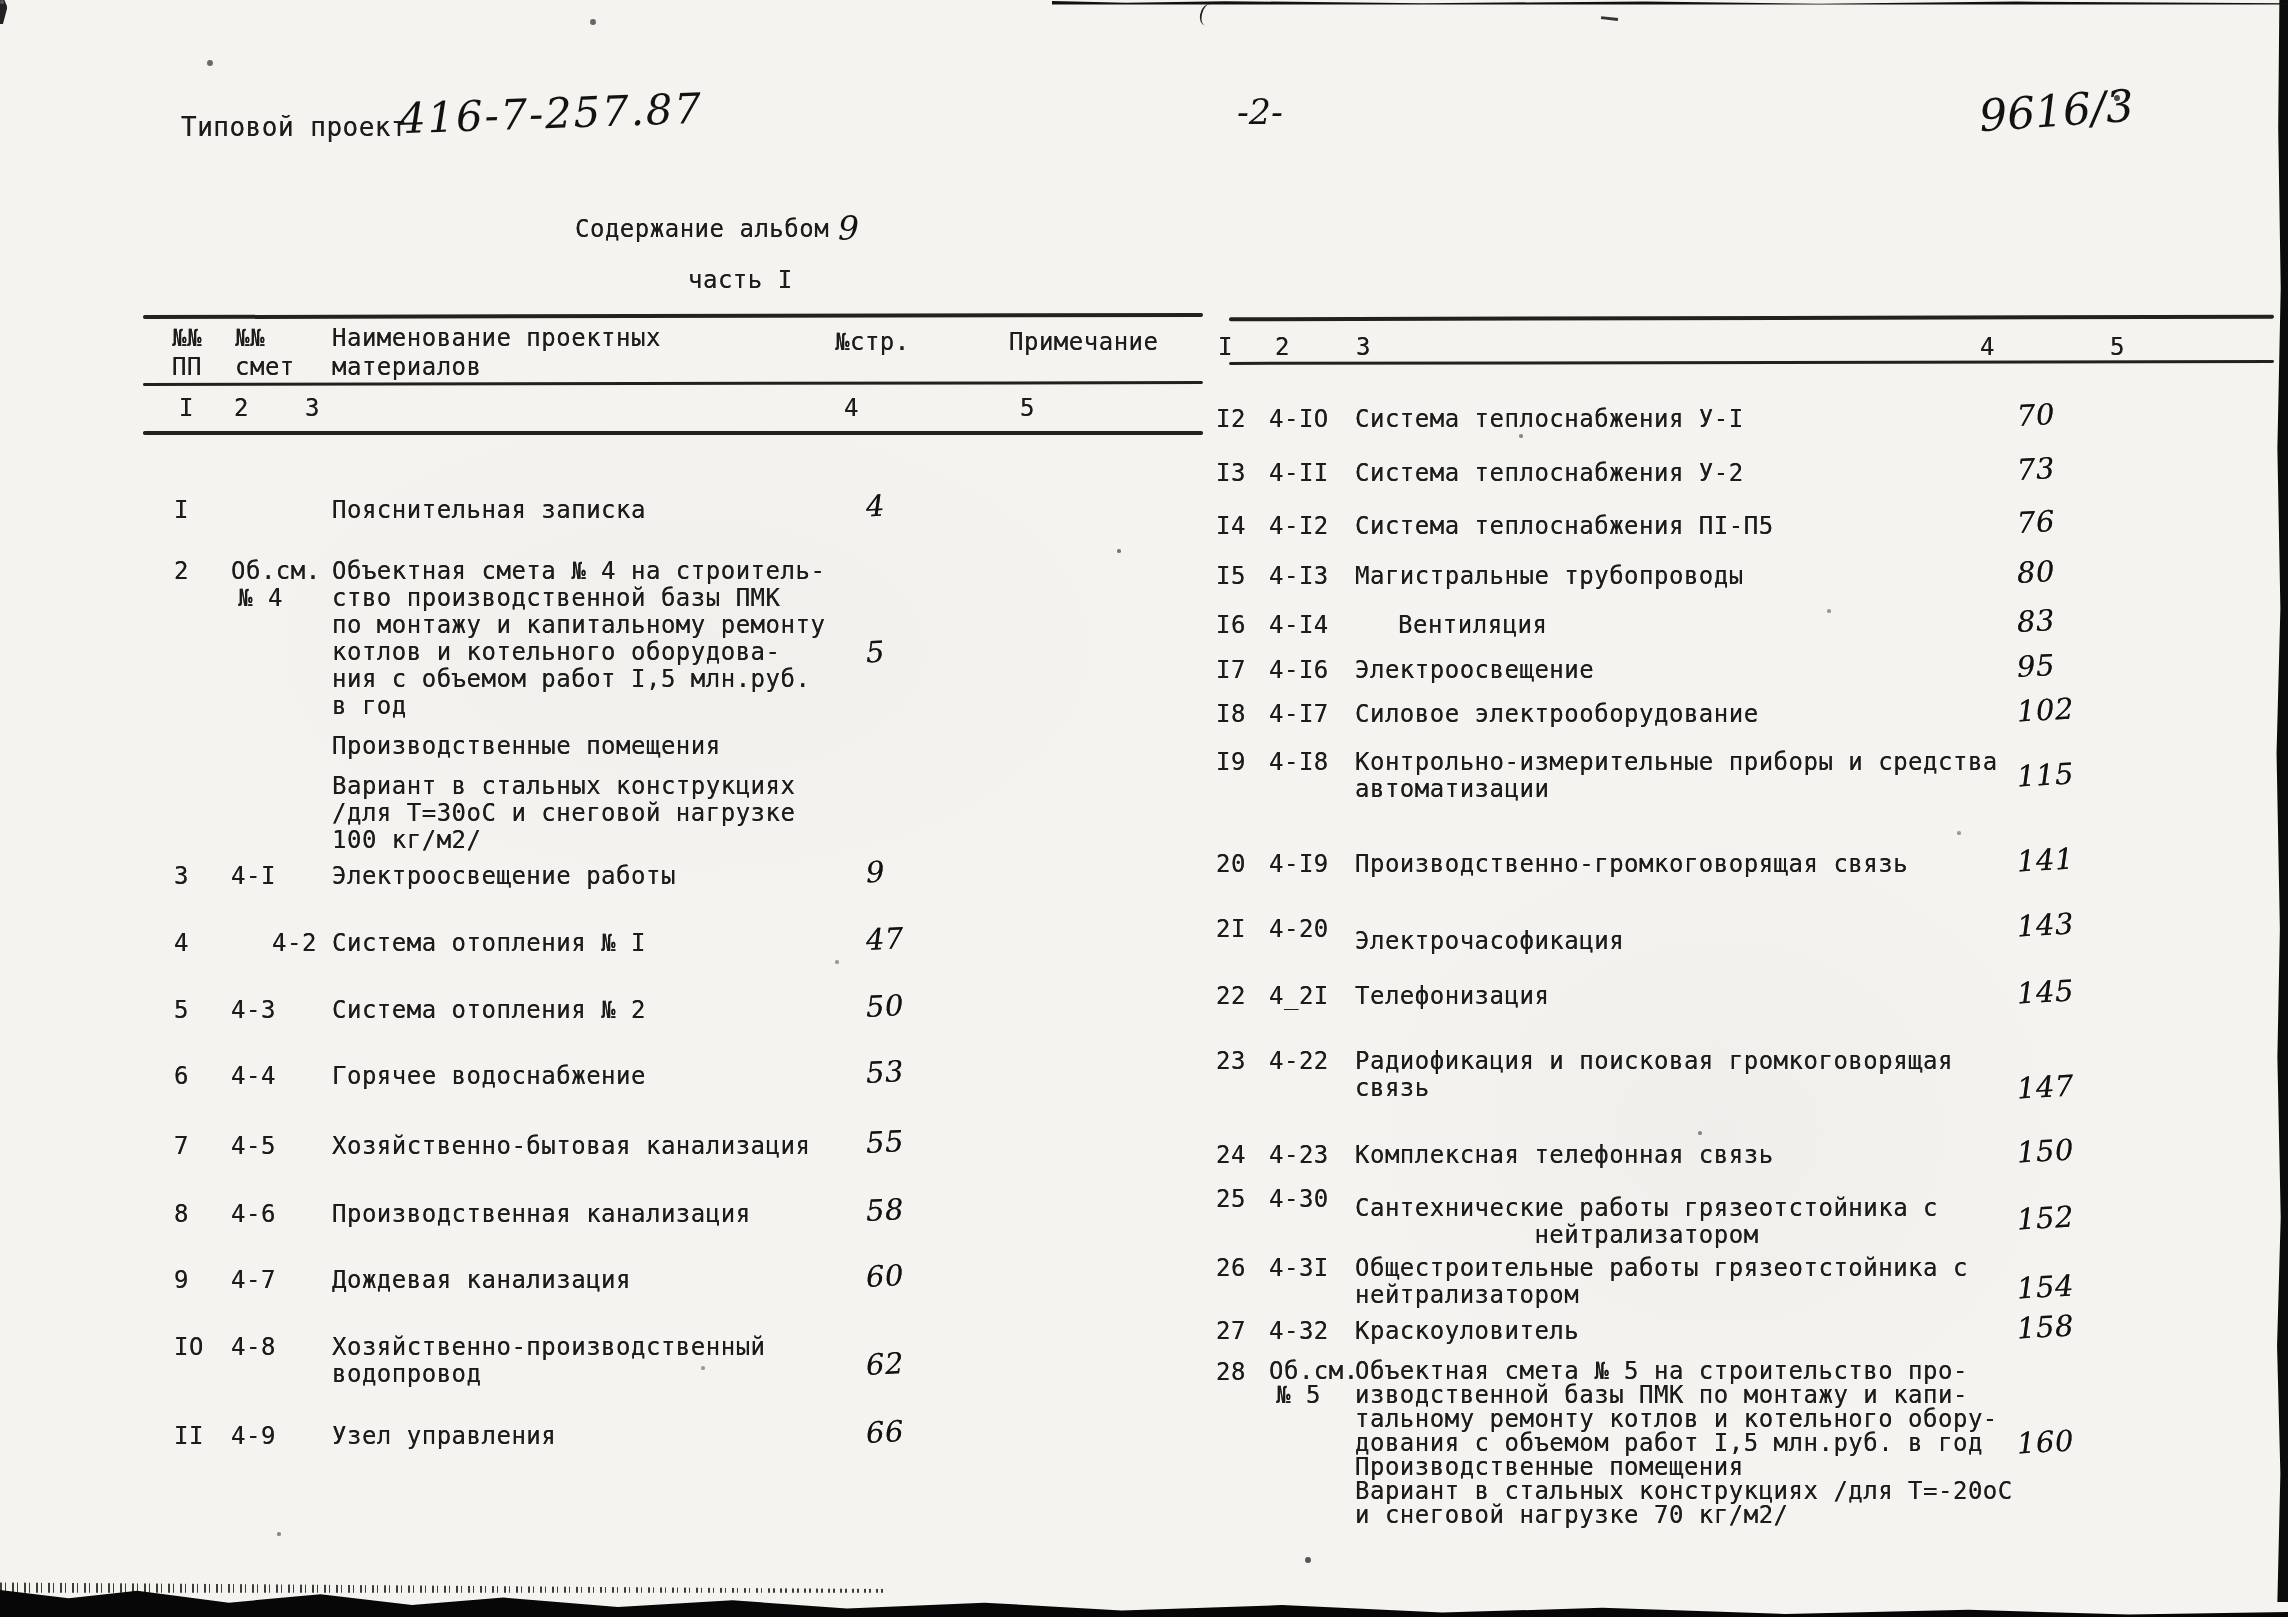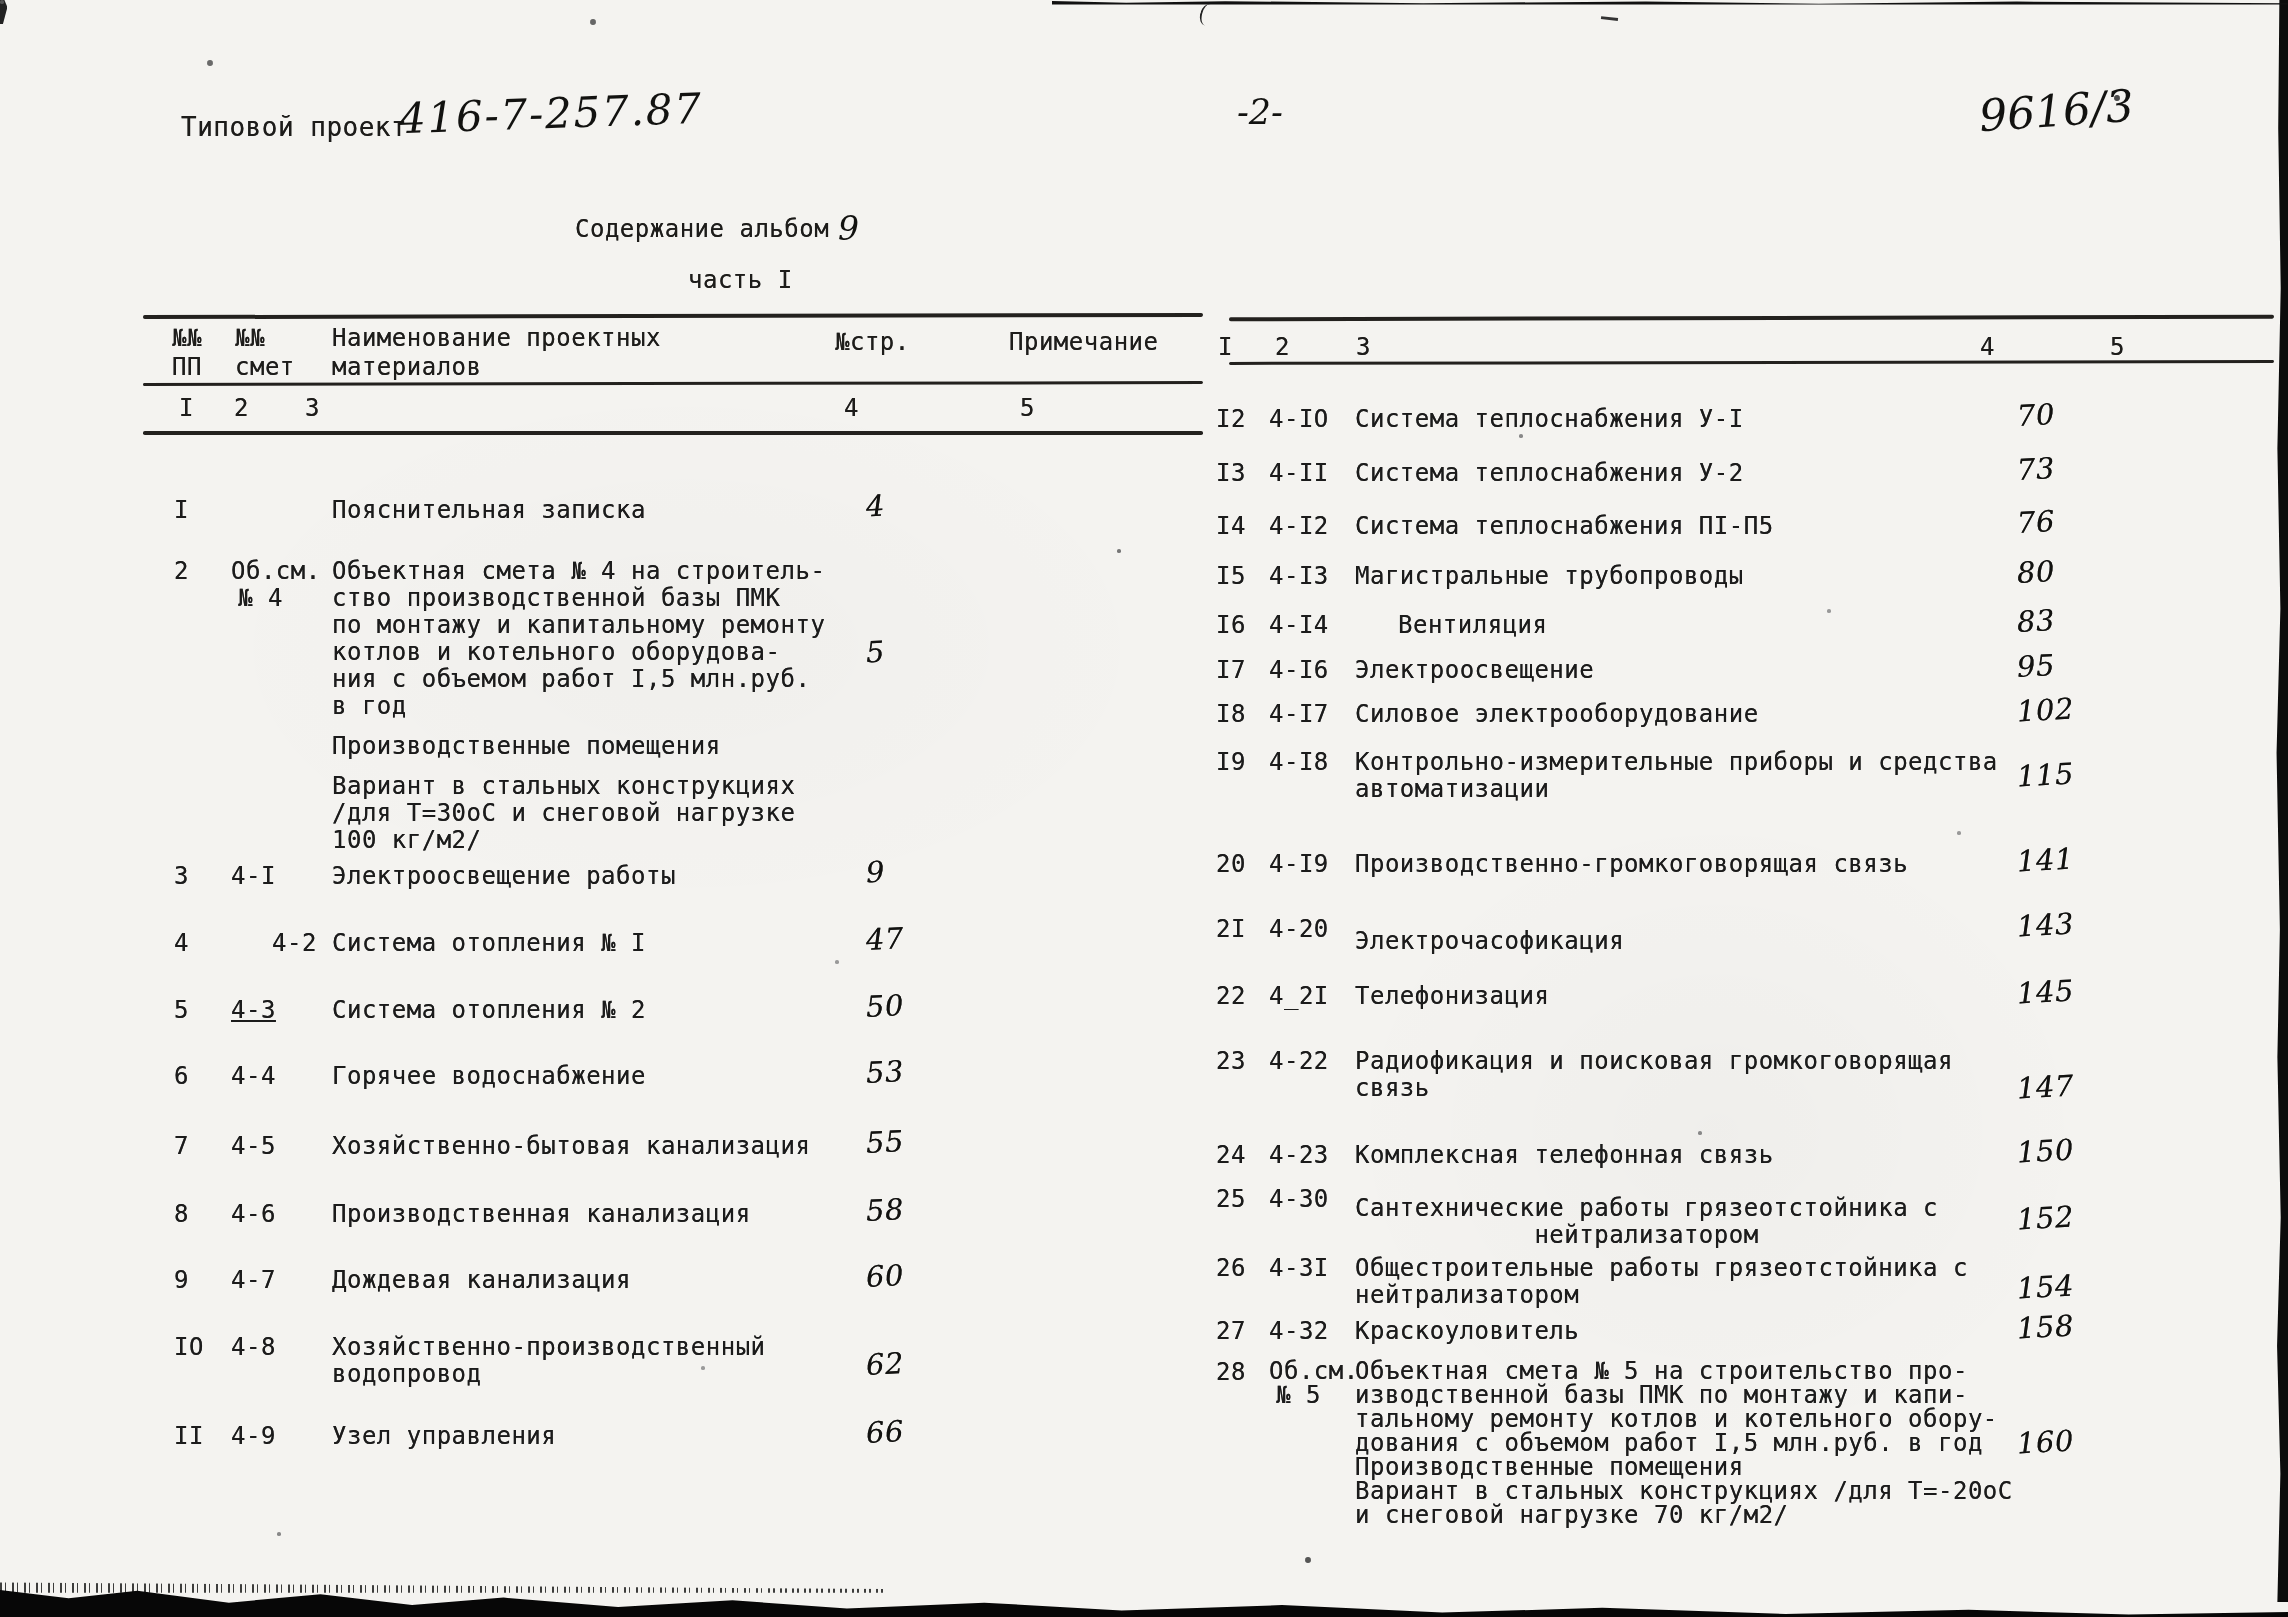--- a/index.html
+++ b/index.html
@@ -124,21 +124,21 @@
         <div class="cell hand pg" style="left: 866px; top: -3.7px;">9</div>
       </div>
       <div class="trow" style="top: 930px;">
         <div class="cell" style="left: 174px; top: 0px;">4</div>
         <div class="cell" style="left: 231px; top: 0px; line-height: 27px; margin-left: 41px;">4-2</div>
         <div class="cell" style="left: 332px; top: 0px; line-height: 27px;"><div class="nline">Система отопления № I</div></div>
         <div class="cell hand pg" style="left: 866px; top: -3.7px;">47</div>
       </div>
       <div class="trow" style="top: 997px;">
         <div class="cell" style="left: 174px; top: 0px;">5</div>
-        <div class="cell" style="left: 231px; top: 0px; line-height: 27px; text-decoration: underline;">4-3</div>
+        <div class="cell" style="left: 231px; top: 0px; line-height: 27px;">4-3</div>
         <div class="cell" style="left: 332px; top: 0px; line-height: 27px;"><div class="nline">Система отопления № 2</div></div>
         <div class="cell hand pg" style="left: 866px; top: -3.7px;">50</div>
       </div>
       <div class="trow" style="top: 1063px;">
         <div class="cell" style="left: 174px; top: 0px;">6</div>
         <div class="cell" style="left: 231px; top: 0px; line-height: 27px;">4-4</div>
         <div class="cell" style="left: 332px; top: 0px; line-height: 27px;"><div class="nline">Горячее водоснабжение</div></div>
         <div class="cell hand pg" style="left: 866px; top: -3.7px;">53</div>
       </div>
       <div class="trow" style="top: 1133px;">

